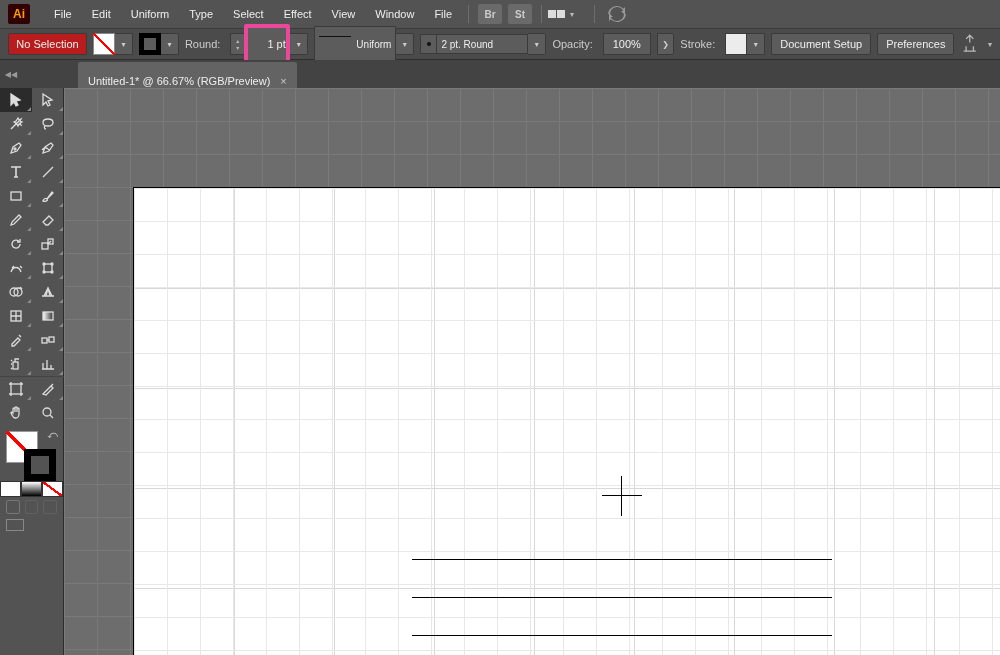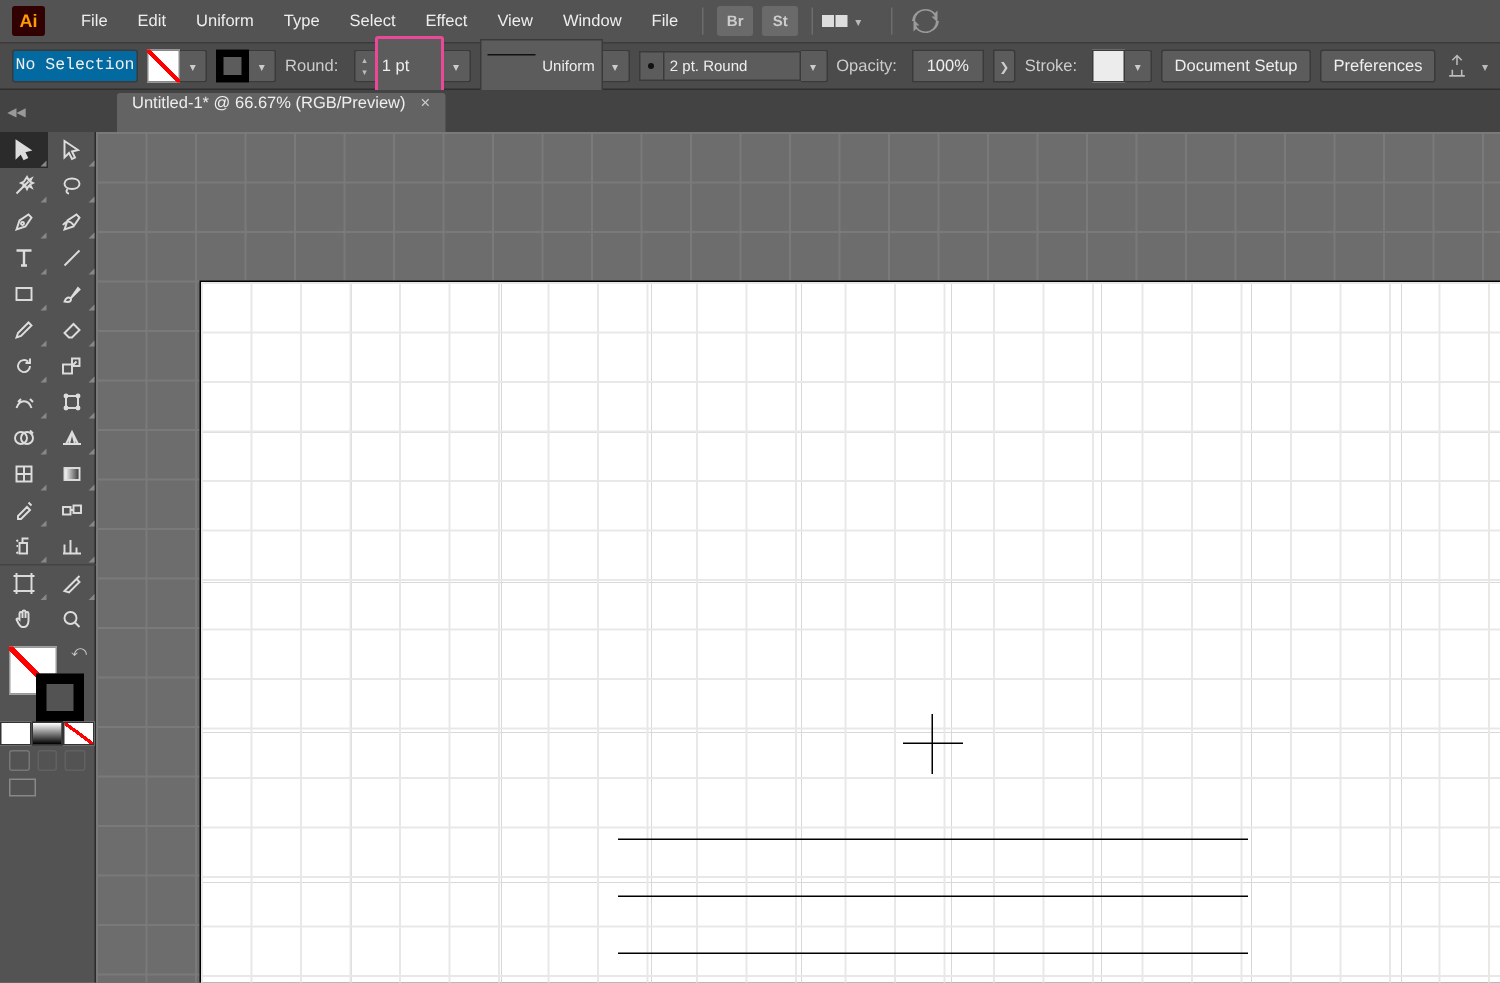--- a/index.html
+++ b/index.html
@@ -18,37 +18,37 @@
   .sync-icon { width:20px;height:20px;display:flex;align-items:center;justify-content:center;color:#aaa;font-size:13px;margin-left:6px;cursor:pointer;}
 
   
   .controlbar { position:absolute;left:0;top:28px;right:0;height:32px;background:#4b4b4b;border-top:1px solid #3b3b3b;border-bottom:1px solid #2e2e2e;display:flex;align-items:center;padding:0 8px;gap:6px;}
   .ctrl-label { color:#ccc; font-size:11px; margin-right:4px; white-space:nowrap;}
   .ctrl-btn { height:22px;background:#5c5c5c;border:1px solid #3a3a3a;border-radius:2px;display:flex;align-items:center;justify-content:center;padding:0 8px;color:#eee;font-size:11px;cursor:pointer;white-space:nowrap;}
   .drop-chev { width:18px;height:22px;background:#5c5c5c;border:1px solid #3a3a3a;border-left:none;border-radius:0 2px 2px 0;display:flex;align-items:center;justify-content:center;font-size:8px;color:#ccc;cursor:pointer;}
   .fill-swatch { width:22px;height:22px;position:relative;border:1px solid #888;background:#fff;}
   .fill-swatch::after { content:"";position:absolute;left:-1px;top:-1px;right:-1px;bottom:-1px;background:linear-gradient(to top right, transparent 46%, red 46%, red 54%, transparent 54%);}
   .stroke-swatch { width:22px;height:22px;border:5px solid #000;background:#5c5c5c;}
-  .num-field { width:46px;height:40px;background:#5c5c5c;border:2px solid #ec4899;border-radius:2px;color:#eee;padding-left:3px;font-size:11px;cursor:text;}
+  .num-field { width:46px;height:40px;background:#5c5c5c;border:4px solid #ec4899;border-radius:2px;color:#eee;padding-left:19px;font-size:11px;cursor:text;}
   .updown { width:14px;height:22px;border:1px solid #3a3a3a;background:#5c5c5c;display:flex;flex-direction:column;justify-content:center;align-items:center;font-size:6px;color:#bbb;border-right:none;border-radius:2px 0 0 2px;cursor:pointer;}
   .stroke-line { width:82px;height:36px;border:1px solid #3a3a3a;background:#5c5c5c;display:flex;align-items:center;justify-content:center;position:relative;color:#eee;font-size:10px;}
   .stroke-line::before { content:"";position:absolute;left:4px;right:44px;top:9px;height:1px;background:#111;}
   .brush-dot { width:16px;height:20px;border:1px solid #3a3a3a;border-right:none;background:#5c5c5c;display:flex;align-items:center;justify-content:center;}
   .brush-dot::after{content:"";width:4px;height:4px;background:#111;border-radius:50%;}
   .brush-field { width:92px;height:20px;background:#5c5c5c;border:1px solid #3a3a3a;color:#eee;display:flex;align-items:center;padding-left:4px;font-size:10px;}
   .opacity-field { width:48px;height:22px;background:#5c5c5c;border:1px solid #3a3a3a;color:#eee;text-align:center;font-size:11px;cursor:text;}
   .style-swatch { width:22px;height:22px;border:1px solid #3a3a3a;background:#ececec;}
   .pin-icon { width:20px;height:20px;display:flex;align-items:center;justify-content:center;font-size:12px;color:#bbb;cursor:pointer;}
   .chev-small{font-size:8px;color:#bbb;margin-left:2px;}
   .group { display:flex; align-items:center; }
 
   
   .tabhost { position:absolute;left:0;top:60px;right:0;height:28px;background:#434343;display:flex;align-items:flex-end;}
   .panel-collapse { width:14px;display:flex;align-items:center;justify-content:center;color:#999;font-size:8px;height:28px;margin-left:4px;cursor:pointer;}
-  .tab { margin-left:60px; height:22px; background:#636363; display:flex;align-items:flex-end;padding:13px 10px;border-radius:2px 2px 0 0;font-size:11px;color:#eee;cursor:pointer;}
+  .tab { margin-left:60px; height:22px; background:#636363; display:flex;align-items:flex-start;padding:13px 10px;border-radius:2px 2px 0 0;font-size:11px;color:#eee;cursor:pointer;}
   .tab .close { margin-left:10px;font-size:11px;color:#ccc;cursor:pointer;}
 
   
   .toolbox { position:absolute; left:0; top:88px; bottom:0; width:64px; background:#535353; border-right:1px solid #2b2b2b;}
   .tool-grid { display:grid; grid-template-columns:1fr 1fr; }
   .tool { width:32px;height:24px;display:flex;align-items:center;justify-content:center;color:#ddd;cursor:pointer;position:relative;}
   .tool.active { background:#2b2b2b; }
   .tool svg { width:16px;height:16px;stroke:#ddd;fill:none;stroke-width:1.3;}
   .tool .tri { position:absolute;right:1px;bottom:1px;width:0;height:0;border-left:4px solid transparent;border-bottom:4px solid #888;display:none;}
   .tool.has-fly .tri{display:block;}
@@ -119,21 +119,21 @@
   </div>
   <div class="menubar-sep"></div>
   <div class="sync-icon">
     <svg viewBox="0 0 20 20" fill="#9a9a9a">
         <path d="M10 3a7 7 0 016.3 4H14l4 4V3l-1.7 1.7A9 9 0 001 10h2a7 7 0 017-7zm0 14a7 7 0 01-6.3-4H6L2 9v8l1.7-1.7A9 9 0 0019 10h-2a7 7 0 01-7 7z"></path>
       </svg>
   </div>
 </div>
 
 <div class="controlbar">
-  <div class="ctrl-btn" style="background:#0369a1;min-width:78px;font-family:Liberation Mono, monospace;">No Selection</div>
+  <div class="ctrl-btn" style="background:#b91c1c;min-width:78px;">No Selection</div>
 
   <div class="group">
     <div class="fill-swatch"></div>
     <div class="drop-chev">▾</div>
   </div>
   <div class="group">
     <div class="stroke-swatch"></div>
     <div class="drop-chev">▾</div>
   </div>
 

